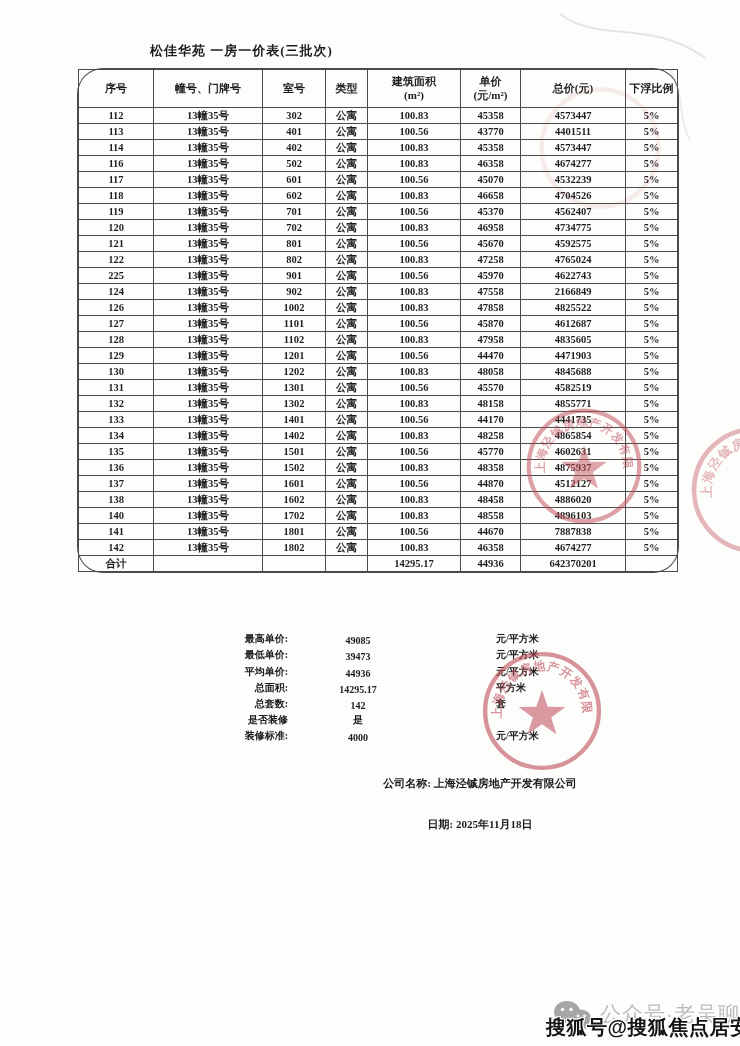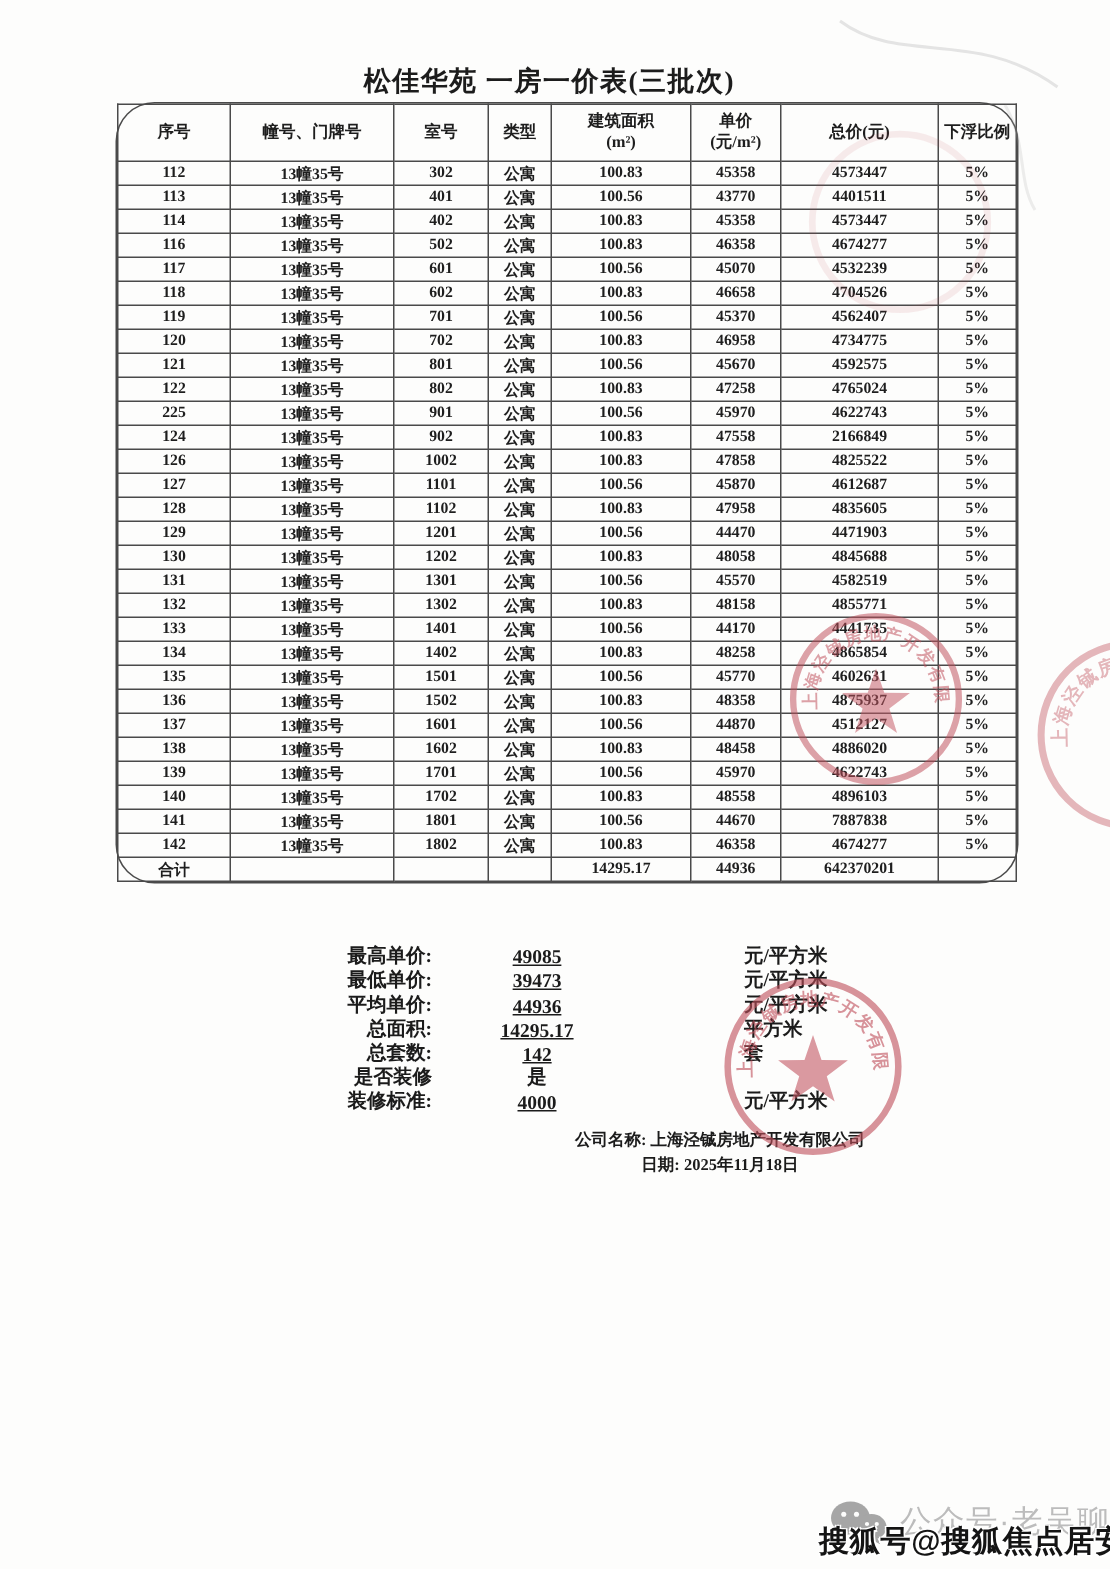--- a/index.html
+++ b/index.html
@@ -1,40 +1,40 @@
 <!DOCTYPE html>
 <html><head>
 <meta charset="utf-8">
 <style>
   * { margin:0; padding:0; box-sizing:border-box; }
   body { background:#e8e8e8; font-family:"Liberation Serif","DejaVu Serif",serif; }
   .page { position:relative; width:740px; height:1046px; background:#fdfdfc; overflow:hidden; margin:0 auto; }
 
-  .doc-title { position:absolute; left:150px; top:42px; width:340px; text-align:right;
-    font-size:18px; font-weight:bold; color:#1c1c1c; letter-spacing:1px; }
+  .doc-title { position:absolute; left:150px; top:42px; width:340px; text-align:left;
+    font-size:13px; font-weight:bold; color:#1c1c1c; letter-spacing:1px; }
 
   table.price { position:absolute; left:78px; top:69px; width:599px; border-collapse:collapse;
     table-layout:fixed; font-size:10.5px; color:#1e1e1e;border-radius:25px; }
   table.price th, table.price td { border:1px solid #4a4a4a; text-align:center; vertical-align:middle;
     padding:0; overflow:hidden; white-space:nowrap; }
   table.price thead th { height:38px; font-weight:bold; font-size:11px; line-height:1.25; }
   table.price tbody td { height:16px; font-weight:bold; }
   table.price { box-shadow:0 0 0 1px #4a4a4a; }
   tr.total-row td { font-weight:bold;font-family:Liberation Serif, serif; }
 
-  .summary { position:absolute; left:78px; top:630px; width:599px; font-size:13px; color:#1b1b1b; }
+  .summary { position:absolute; left:78px; top:630px; width:599px; font-size:10px; color:#1b1b1b; }
   .s-row { display:flex; align-items:flex-end; height:16.2px; }
   .s-label { width:210px; text-align:right; font-weight:bold; }
   .s-value { width:140px; text-align:center; font-weight:bold; }
-  .s-value.u { text-decoration:underline; }
+  .s-value.u { }
   .s-unit { margin-left:68px; font-weight:bold; }
 
   .footer-block { position:absolute; left:320px; top:752px; width:320px; text-align:center;
     font-size:11px; font-weight:bold; color:#1b1b1b; }
-  .footer-line { height:17px; }
+  .footer-line { height:17px;margin-top:24px; }
 
   .stamp { position:absolute; pointer-events:none; }
   .stamp svg { display:block; }
 
   .wm-wechat-line { position:absolute; left:600px; top:1000px; font-size:21px; color:#bcbcbc;
     font-family:"Liberation Sans","DejaVu Sans",sans-serif; letter-spacing:1px; white-space:nowrap; }
   .wm-wechat-icon { position:absolute; left:552px; top:1000px; }
   .wm-sohu-line { position:absolute; left:546px; top:1014px; font-size:20px; font-weight:bold; color:#141414;
     font-family:"Liberation Sans","DejaVu Sans",sans-serif; white-space:nowrap; letter-spacing:0.5px;
     text-shadow:-1px -1px 0 #fff, 1px -1px 0 #fff, -1px 1px 0 #fff, 1px 1px 0 #fff; }
@@ -316,30 +316,20 @@
           <td>138</td>
           <td>13幢35号</td>
           <td>1602</td>
           <td>公寓</td>
           <td>100.83</td>
           <td>48458</td>
           <td>4886020</td>
           <td>5%</td>
         </tr>
         <tr>
-          <td>139</td>
-          <td>13幢35号</td>
-          <td>1701</td>
-          <td>公寓</td>
-          <td>100.56</td>
-          <td>45970</td>
-          <td>4622743</td>
-          <td>5%</td>
-        </tr>
-        <tr>
           <td>140</td>
           <td>13幢35号</td>
           <td>1702</td>
           <td>公寓</td>
           <td>100.83</td>
           <td>48558</td>
           <td>4896103</td>
           <td>5%</td>
         </tr>
         <tr>

